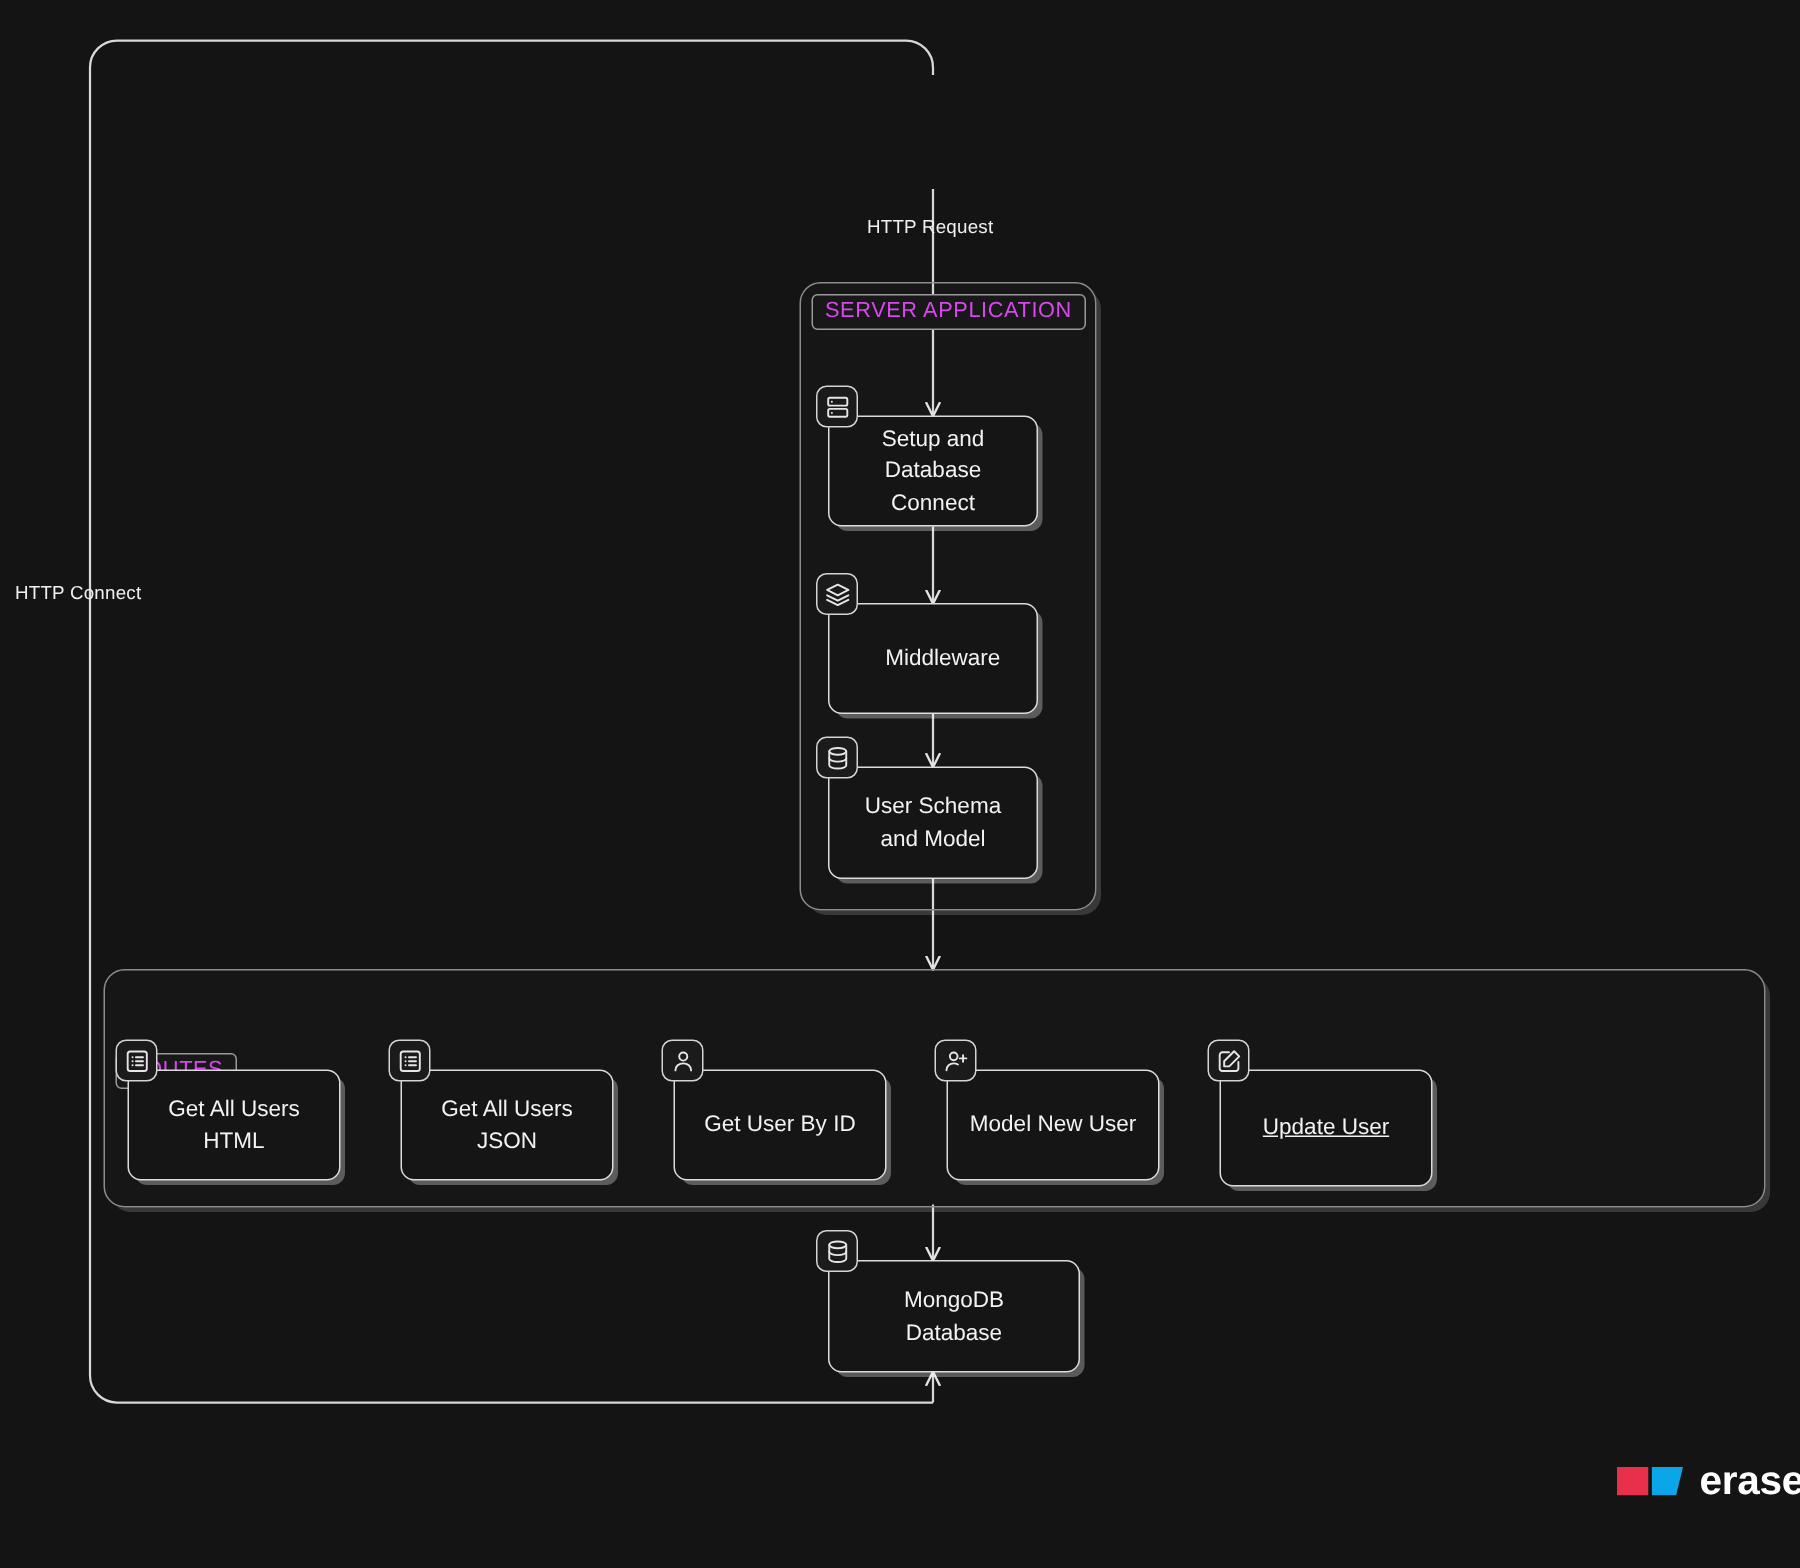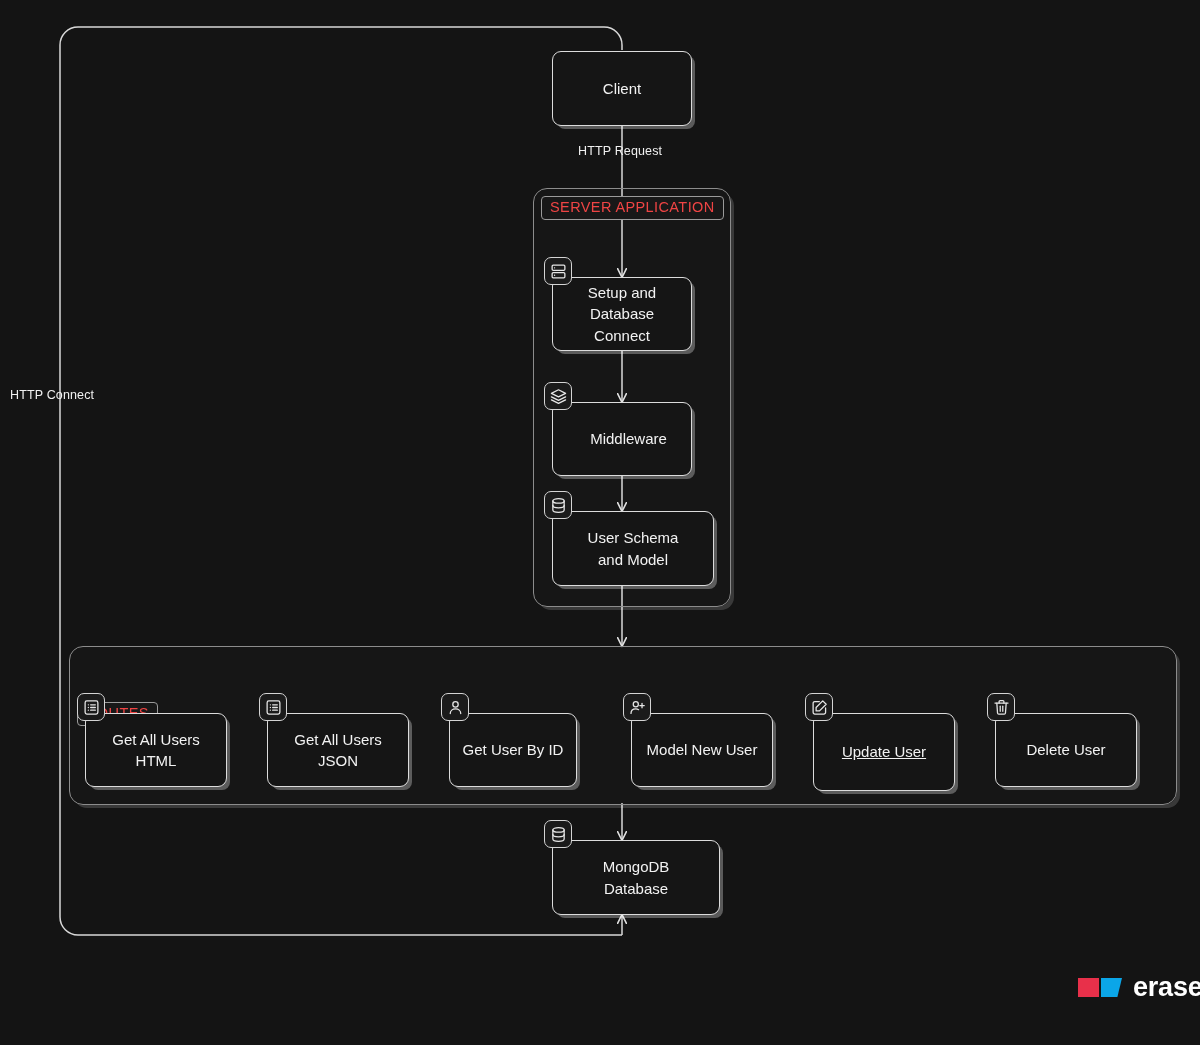--- a/index.html
+++ b/index.html
@@ -31,21 +31,21 @@
     border: 1.4px solid #8c8c8c;
     border-radius: 14px;
     background: rgba(255,255,255,0.012);
     box-shadow: 4px 4px 0 -1px rgba(255,255,255,0.16);
   }
   .group-label {
     position: absolute;
     border: 1.2px solid #9a9a9a;
     border-radius: 4px;
     background: #181818;
-    color: #ef4444;
+    color: #d946ef;
     font-size: 14.5px;
     letter-spacing: 0.4px;
     padding: 3px 8px 4px 8px;
     white-space: nowrap;
     line-height: 1.05;
   }
 
   
   .node {
     position: absolute;
@@ -136,23 +136,20 @@
 
     <path d="M 622,803 L 622,840" fill="none" stroke="#d8d8d8" stroke-width="1.5" marker-end="url(#arrow)"></path>
   </svg>
 
   <div class="group" style="left:533px; top:188px; width:196px; height:417px;"></div>
   <div class="group-label" style="left:541px; top:196px;">SERVER APPLICATION</div>
 
   <div class="group" style="left:69px; top:646px; width:1106px; height:157px;"></div>
   <div class="group-label" style="left:77px; top:656px;margin-top:46px;">ROUTES</div>
 
-  <div class="node" style="left:552px; top:51px; width:140px; height:75px;">
-    <span class="label">Client</span>
-  </div>
 
   <div class="node" style="left:552px; top:277px; width:140px; height:74px;">
     <span class="node-icon">
       <svg width="17" height="17" viewBox="0 0 24 24" fill="none" stroke="#e6e6e6" stroke-width="1.8" stroke-linecap="round" stroke-linejoin="round">
         <rect x="3" y="3" width="18" height="7.5" rx="1.6"></rect>
         <rect x="3" y="13.5" width="18" height="7.5" rx="1.6"></rect>
         <line x1="6.4" y1="6.8" x2="6.5" y2="6.8"></line>
         <line x1="6.4" y1="17.3" x2="6.5" y2="17.3"></line>
       </svg>
     </span>
@@ -163,21 +160,21 @@
     <span class="node-icon">
       <svg width="17" height="17" viewBox="0 0 24 24" fill="none" stroke="#e6e6e6" stroke-width="1.8" stroke-linecap="round" stroke-linejoin="round">
         <polygon points="12,2.5 22,7.5 12,12.5 2,7.5"></polygon>
         <polyline points="2,12.5 12,17.5 22,12.5"></polyline>
         <polyline points="2,16.8 12,21.8 22,16.8"></polyline>
       </svg>
     </span>
     <span class="label">Middleware</span>
   </div>
 
-  <div class="node" style="left:552px; top:511px; width:162px; height:75px;">
+  <div class="node" style="left:552px; top:511px; width:140px; height:75px;">
     <span class="node-icon">
       <svg width="17" height="17" viewBox="0 0 24 24" fill="none" stroke="#e6e6e6" stroke-width="1.8" stroke-linecap="round" stroke-linejoin="round">
         <ellipse cx="12" cy="5.5" rx="8" ry="3.2"></ellipse>
         <path d="M4 5.5 v13 c0 1.8 3.6 3.2 8 3.2 s8 -1.4 8 -3.2 v-13"></path>
         <path d="M4 12 c0 1.8 3.6 3.2 8 3.2 s8 -1.4 8 -3.2"></path>
       </svg>
     </span>
     <span class="label">User Schema<br>and Model</span>
   </div>
 
@@ -215,21 +212,21 @@
         <circle cx="7.6" cy="12" r="0.95" fill="#e6e6e6" stroke="none"></circle>
         <circle cx="7.6" cy="15.8" r="0.95" fill="#e6e6e6" stroke="none"></circle>
         <line x1="10.8" y1="8.2" x2="17.4" y2="8.2"></line>
         <line x1="10.8" y1="12" x2="17.4" y2="12"></line>
         <line x1="10.8" y1="15.8" x2="17.4" y2="15.8"></line>
       </svg>
     </span>
     <span class="label">Get All Users<br>JSON</span>
   </div>
 
-  <div class="node" style="left:449px; top:713px; width:128px; height:74px;">
+  <div class="node" style="left:449px; top:713px; width:142px; height:74px;">
     <span class="node-icon">
       <svg width="17" height="17" viewBox="0 0 24 24" fill="none" stroke="#e6e6e6" stroke-width="1.8" stroke-linecap="round" stroke-linejoin="round">
         <circle cx="12" cy="7.6" r="3.8"></circle>
         <path d="M4.6 20.6 c0 -4.1 3.3 -6.6 7.4 -6.6 s7.4 2.5 7.4 6.6"></path>
       </svg>
     </span>
     <span class="label">Get User By ID</span>
   </div>
 
   <div class="node" style="left:631px; top:713px; width:142px; height:74px;">
@@ -247,32 +244,20 @@
   <div class="node" style="left:813px; top:713px; width:142px; height:78px;text-decoration:underline;">
     <span class="node-icon">
       <svg width="17" height="17" viewBox="0 0 24 24" fill="none" stroke="#e6e6e6" stroke-width="1.8" stroke-linecap="round" stroke-linejoin="round">
         <path d="M20.6 12.6 v6.2 a2.4 2.4 0 0 1 -2.4 2.4 H5.4 A2.4 2.4 0 0 1 3 18.8 V6 a2.4 2.4 0 0 1 2.4 -2.4 h6.4"></path>
         <path d="M16.6 2.6 l4.8 4.8 L12 16.8 H7.2 v-4.8 z"></path>
       </svg>
     </span>
     <span class="label">Update User</span>
   </div>
 
-  <div class="node" style="left:995px; top:713px; width:142px; height:74px;">
-    <span class="node-icon">
-      <svg width="17" height="17" viewBox="0 0 24 24" fill="none" stroke="#e6e6e6" stroke-width="1.8" stroke-linecap="round" stroke-linejoin="round">
-        <line x1="2.8" y1="5.8" x2="21.2" y2="5.8"></line>
-        <path d="M8.6 5.8 V3.6 a1.4 1.4 0 0 1 1.4 -1.4 h4 a1.4 1.4 0 0 1 1.4 1.4 v2.2"></path>
-        <path d="M5.4 5.8 l1 14 a1.8 1.8 0 0 0 1.8 1.7 h7.6 a1.8 1.8 0 0 0 1.8 -1.7 l1 -14"></path>
-        <line x1="10.2" y1="10.2" x2="10.2" y2="17.4"></line>
-        <line x1="13.8" y1="10.2" x2="13.8" y2="17.4"></line>
-      </svg>
-    </span>
-    <span class="label">Delete User</span>
-  </div>
 
   <div class="edge-label" style="left:578px; top:144px;">HTTP Request</div>
 
   <div class="edge-label" style="left:10px; top:388px;">HTTP Connect</div>
 
   <div id="brand" style="left:1078px; top:972px;">
     <span class="marks">
       <span class="mark" style="clip-path: polygon(0% 0%, 100% 0%, 100% 100%, 0% 100%); background:#E8304A;"></span>
       <span class="mark" style="clip-path: polygon(0% 0%, 100% 0%, 78% 100%, 0% 100%); background:#0BA6E8;"></span>
     </span>

